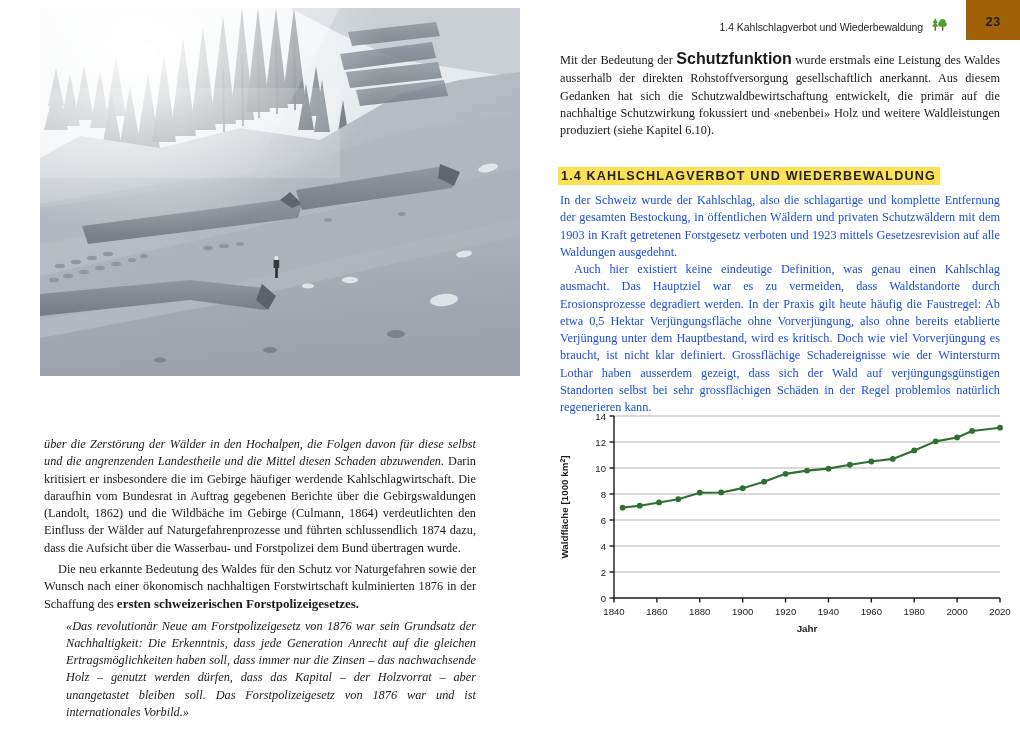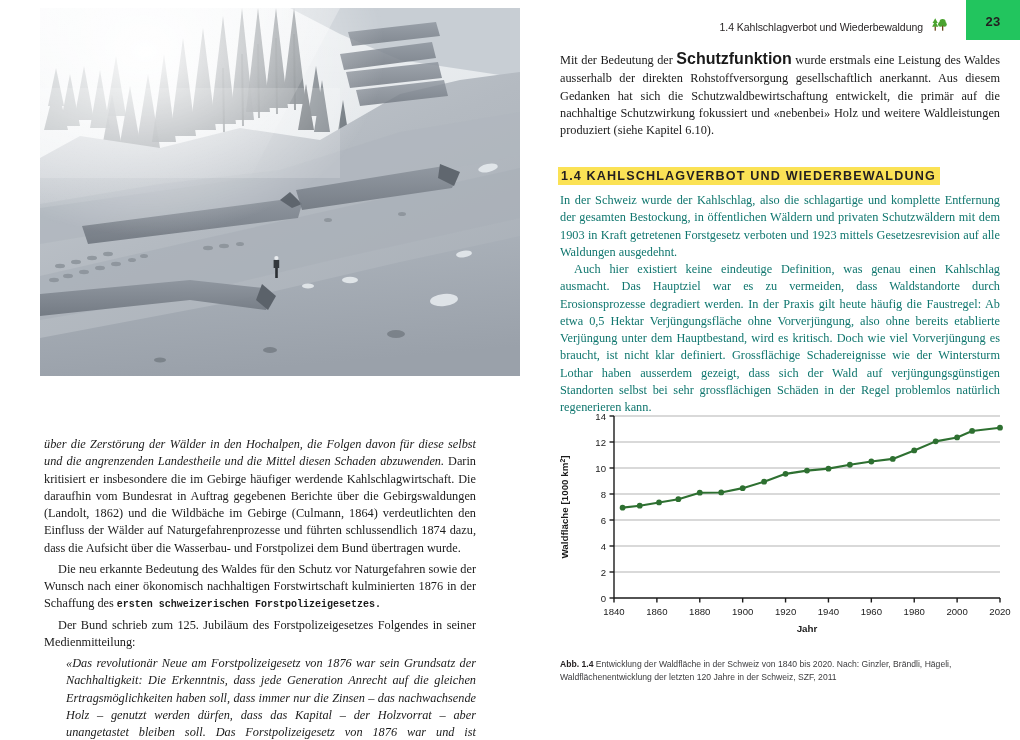--- a/index.html
+++ b/index.html
@@ -3,21 +3,21 @@
 <meta charset="utf-8">
 <style>
   html,body{margin:0;padding:0;background:#ffffff;}
   body{width:1020px;height:740px;font-family:"Liberation Serif",serif;position:relative;overflow:hidden;}
 
   .page{position:absolute;inset:0;background:#fff;}
 
   
   .pagenum-block{
     position:absolute;left:966px;top:0;width:54px;height:40px;
-    background:#22c55e;display:flex;align-items:center;justify-content:center;
+    background:#a16207;display:flex;align-items:center;justify-content:center;
   }
   .pagenum-block span{
     font-family:"Liberation Sans",sans-serif;font-weight:bold;font-size:13px;
     color:#231f20;letter-spacing:.3px;padding-top:3px;
   }
 
   
   .runhead{
     position:absolute;right:72px;top:17px;
     display:flex;align-items:center;gap:7px;
@@ -44,21 +44,21 @@
 
   .leftcol{
     position:absolute;left:40px;top:432px;width:440px;
     font-size:12.3px;line-height:1.405;color:#1a1a1a;
     text-align:justify;
   }
   .leftcol p{margin:4px;}
   .leftcol p.ind{text-indent:14px;}
   .leftcol i{font-style:italic;}
   .leftcol .sansbold{
-    font-family:Liberation Mono, monospace;font-weight:bold;font-size:10px;
+    font-family:Liberation Serif, serif;font-weight:bold;font-size:13px;
   }
   .quoteblock{
     margin-top:0;padding-left:22px;font-style:italic;text-align:justify;
   }
 
   
   .rightcol{
     position:absolute;left:560px;top:48px;width:440px;
     font-size:12.3px;line-height:1.405;color:#1a1a1a;text-align:justify;
   }
@@ -72,21 +72,21 @@
   }
   .section-head span{
     font-family:"Liberation Sans",sans-serif;font-weight:bold;
     font-size:12.6px;letter-spacing:1.15px;color:#231f20;
     background:#fbe255;padding:2px 4px 2px 3px;display:inline-block;
     white-space:nowrap;
   }
 
   .rightcol-2{
     position:absolute;left:560px;top:192px;width:440px;
-    font-size:12.3px;line-height:1.405;color:#0f766e;text-align:justify;
+    font-size:12.3px;line-height:1.405;color:#1d4ed8;text-align:justify;
   }
   .rightcol-2 p{margin:0;}
   .rightcol-2 p.ind{text-indent:14px;}
 
   
   .chart-wrap{position:absolute;left:546px;top:402px;width:468px;height:246px;}
   #chart-caption{left:560px;top:658px;width:440px;}
 </style>
 </head>
 <body>
@@ -254,21 +254,20 @@
       <rect width="480" height="368" fill="url(#glow)"></rect>
       <path d="M0 0 L300 0 L210 170 L0 200 Z" fill="url(#mist)" opacity="0.55"></path>
       <rect x="0" y="80" width="300" height="90" fill="#ffffff" opacity="0.16"></rect>
     </svg>
   </div>
 
 
   <div class="leftcol">
     <p><i>über die Zerstörung der Wälder in den Hochalpen, die Folgen davon für diese selbst und die angrenzenden Landestheile und die Mittel diesen Schaden abzuwenden.</i><span> Darin kritisiert er insbesondere die im Gebirge häufiger werdende Kahlschlagwirtschaft. Die daraufhin vom Bundesrat in Auftrag gegebenen Berichte über die Gebirgswaldungen (Landolt, 1862) und die Wildbäche im Gebirge (Culmann, 1864) verdeutlichten den Einfluss der Wälder auf Naturgefahrenprozesse und führten schlussendlich 1874 dazu, dass die Aufsicht über die Wasserbau- und Forstpolizei dem Bund übertragen wurde.</span></p>
     <p class="ind"><span>Die neu erkannte Bedeutung des Waldes für den Schutz vor Naturgefahren sowie der Wunsch nach einer ökonomisch nachhaltigen Forstwirtschaft kulminierten 1876 in der Schaffung des </span><span class="sansbold">ersten schweizerischen Forstpolizeigesetzes.</span></p>
-    <p class="ind">Der Bund schrieb zum 125. Jubiläum des Forstpolizeigesetzes Folgendes in seiner Medienmitteilung:</p>
     <p class="quoteblock">«Das revolutionär Neue am Forstpolizeigesetz von 1876 war sein Grundsatz der Nachhaltigkeit: Die Erkenntnis, dass jede Generation Anrecht auf die gleichen Ertragsmöglichkeiten haben soll, dass immer nur die Zinsen – das nachwachsende Holz – genutzt werden dürfen, dass das Kapital – der Holzvorrat – aber unangetastet bleiben soll. Das Forstpolizeigesetz von 1876 war und ist internationales Vorbild.»</p>
   </div>
 
   <div class="rightcol">
     <p><span>Mit der Bedeutung der </span><span class="sansbold">Schutzfunktion</span><span> wurde erstmals eine Leistung des Waldes ausserhalb der direkten Rohstoffversorgung gesellschaftlich anerkannt. Aus diesem Gedanken hat sich die Schutzwaldbewirtschaftung entwickelt, die primär auf die nachhaltige Schutzwirkung fokussiert und «nebenbei» Holz und weitere Waldleistungen produziert (siehe Kapitel 6.10).</span></p>
   </div>
 
   <div class="section-head">
     <span>1.4 KAHLSCHLAGVERBOT UND WIEDERBEWALDUNG</span>
   </div>
@@ -343,17 +342,14 @@
         <circle cx="325.3333333333333" cy="59.5" r="2.9" fill="#2e7031"></circle>
         <circle cx="346.77777777777777" cy="56.900000000000006" r="2.9" fill="#2e7031"></circle>
         <circle cx="368.22222222222223" cy="48.44999999999999" r="2.9" fill="#2e7031"></circle>
         <circle cx="389.6666666666667" cy="39.349999999999994" r="2.9" fill="#2e7031"></circle>
         <circle cx="411.1111111111111" cy="35.45000000000002" r="2.9" fill="#2e7031"></circle>
         <circle cx="426.12222222222226" cy="28.950000000000017" r="2.9" fill="#2e7031"></circle>
         <circle cx="454" cy="25.69999999999999" r="2.9" fill="#2e7031"></circle>
       </svg>
   </div>
 
-  <div class="fig-caption" id="chart-caption">
-    <b>Abb. 1.4</b><span> Entwicklung der Waldfläche in der Schweiz von 1840 bis 2020. Nach: Ginzler, Brändli, Hägeli, Waldflächenentwicklung der letzten 120 Jahre in der Schweiz, SZF, 2011</span>
-  </div>
 
 </div>
 
 </body></html>

